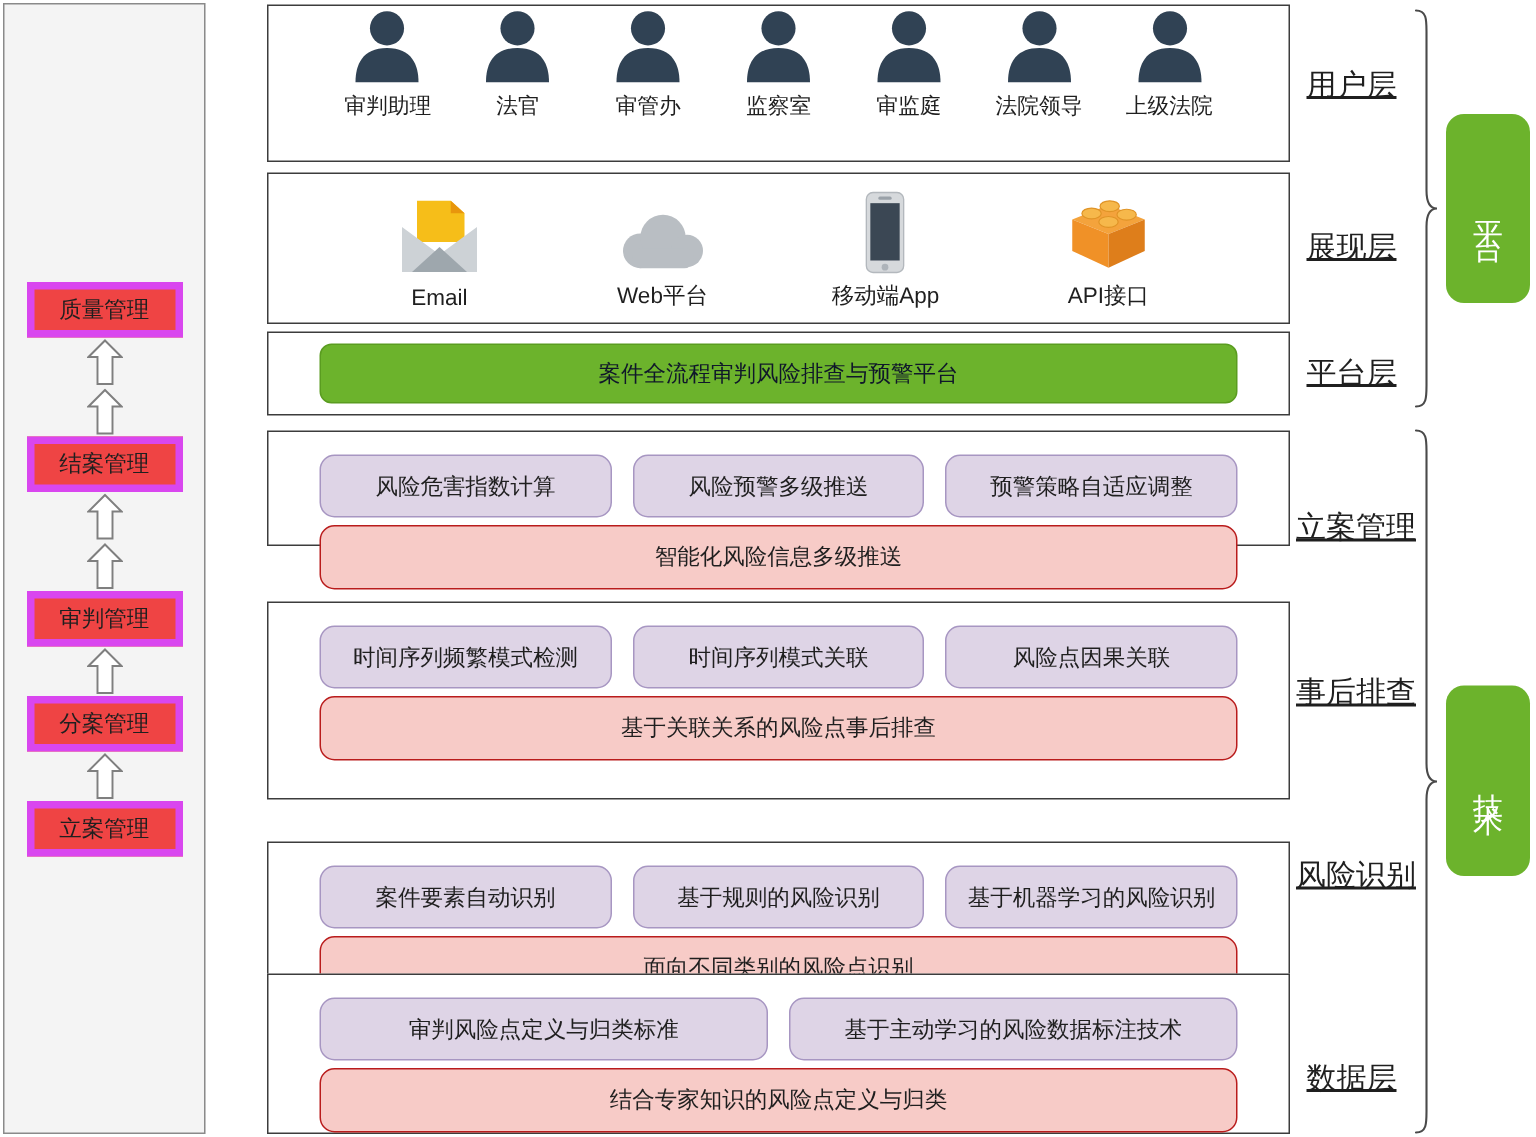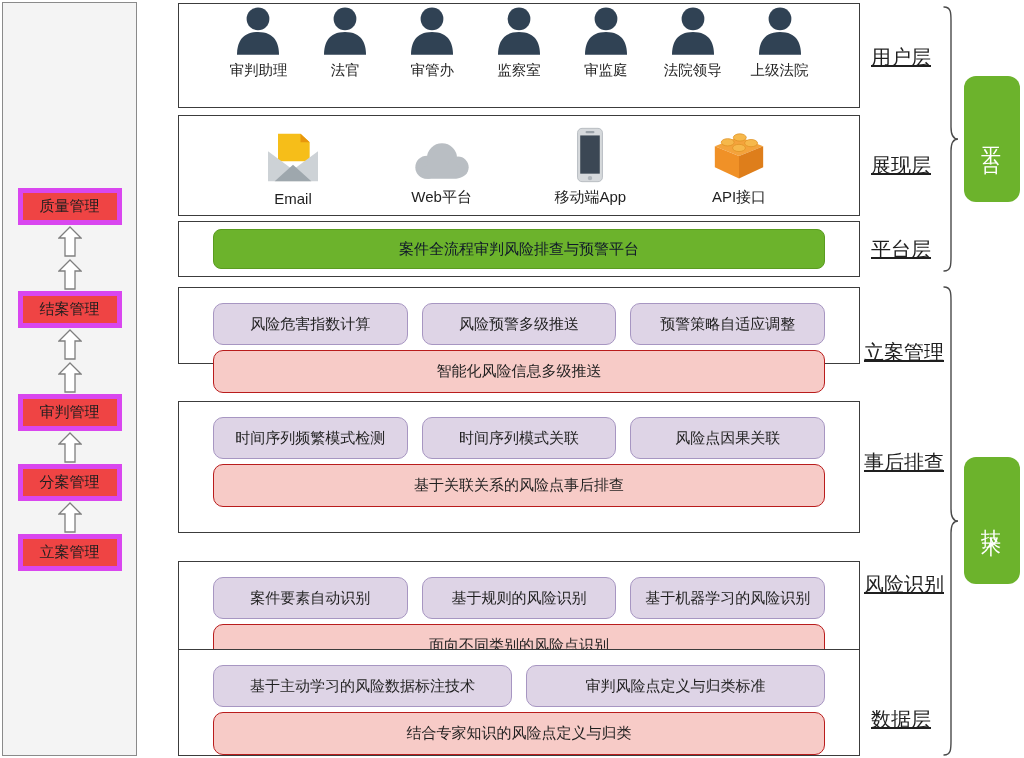--- a/index.html
+++ b/index.html
@@ -219,22 +219,22 @@
     <div class="modules">
       <div class="module">案件要素自动识别</div>
       <div class="module">基于规则的风险识别</div>
       <div class="module">基于机器学习的风险识别</div>
     </div>
     <div class="summary">面向不同类别的风险点识别</div>
   </section>
 
   <section class="band band-tech b7">
     <div class="modules">
+      <div class="module">审判风险点定义与归类标准</div>
       <div class="module">基于主动学习的风险数据标注技术</div>
-      <div class="module">审判风险点定义与归类标准</div>
     </div>
     <div class="summary">结合专家知识的风险点定义与归类</div>
   </section>
 
   <div class="layer-label ll1">用户层</div>
   <div class="layer-label ll2">展现层</div>
   <div class="layer-label ll3">平台层</div>
   <div class="layer-label ll4">立案管理</div>
   <div class="layer-label ll5">事后排查</div>
   <div class="layer-label ll6">风险识别</div>

